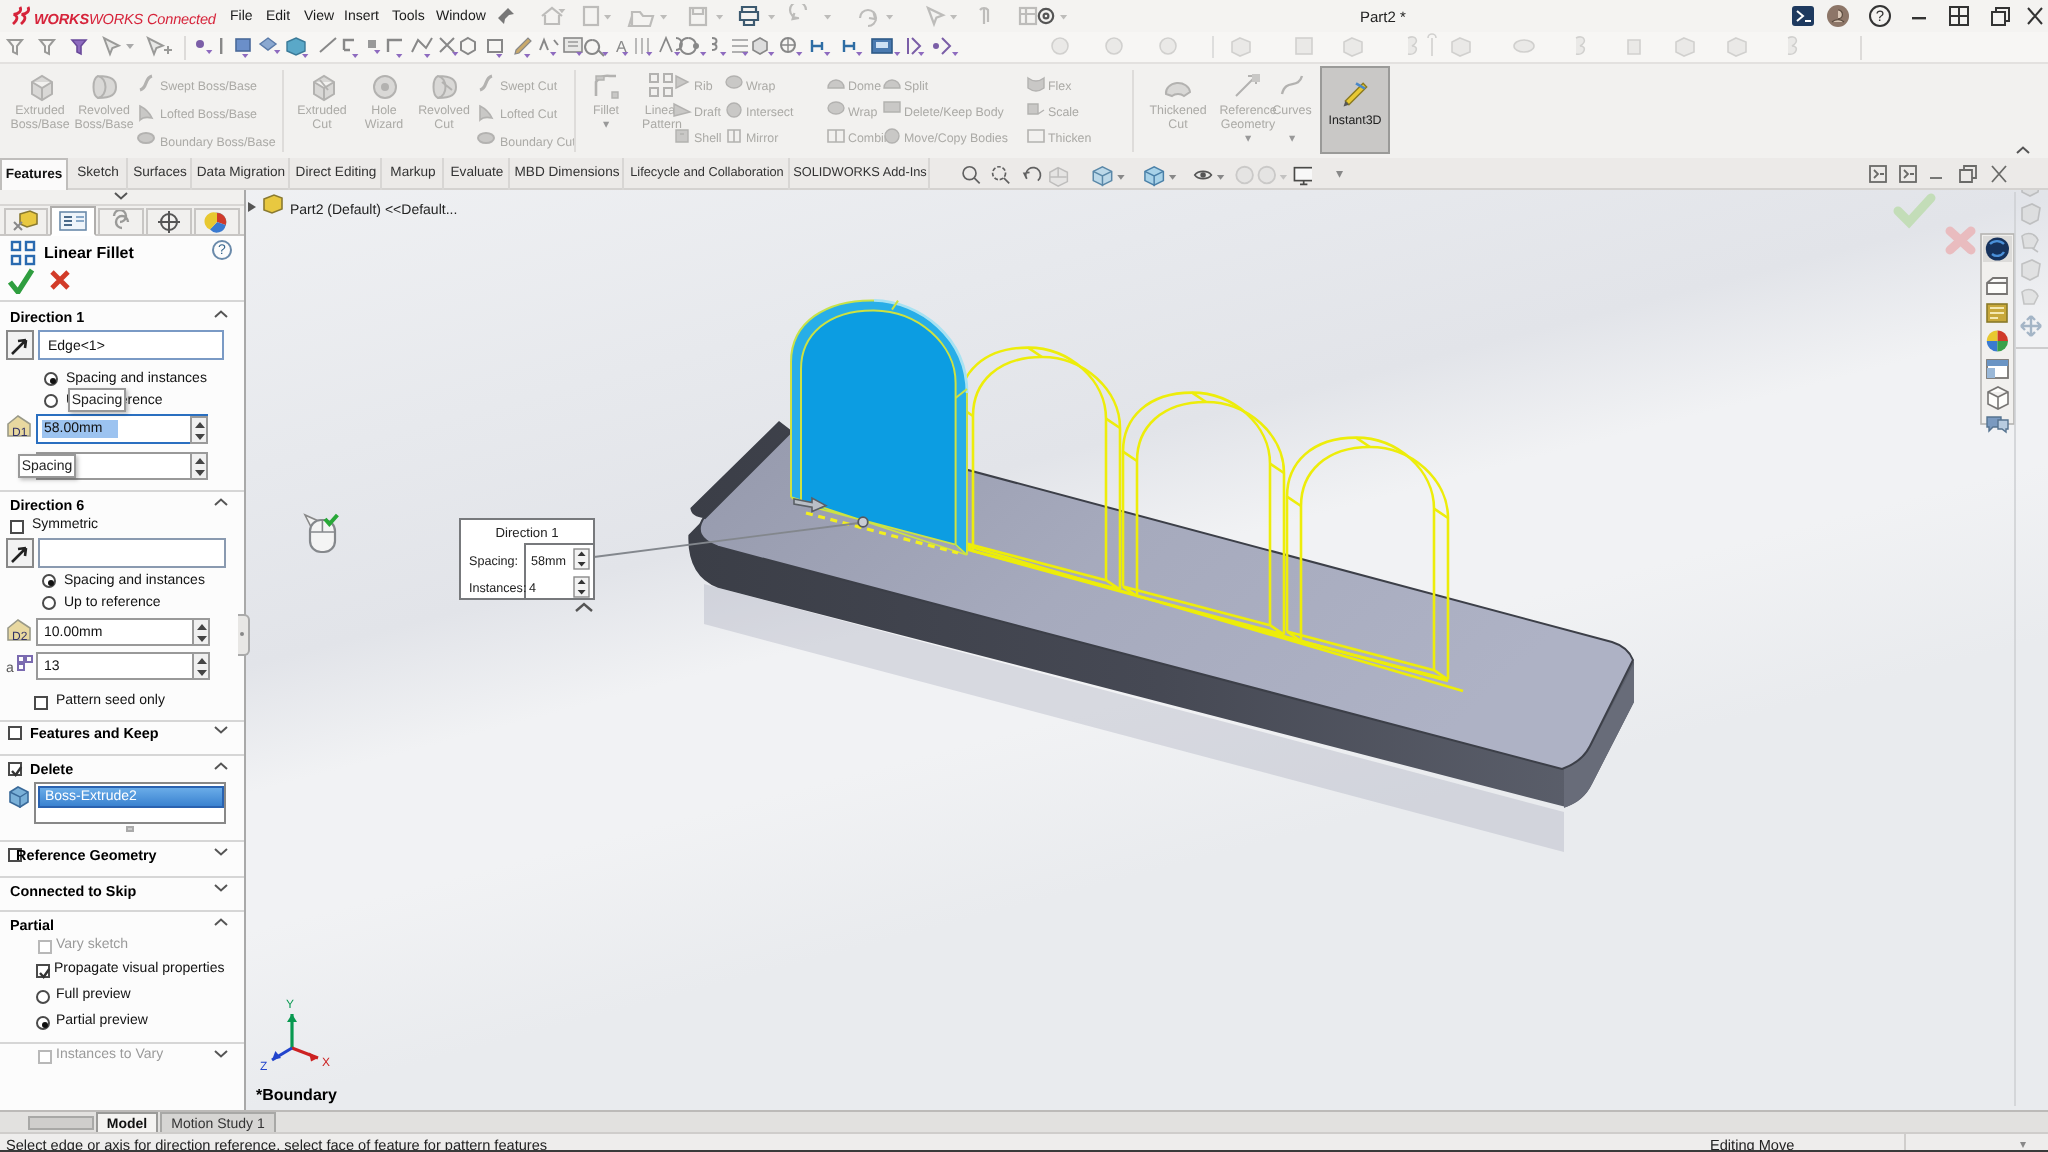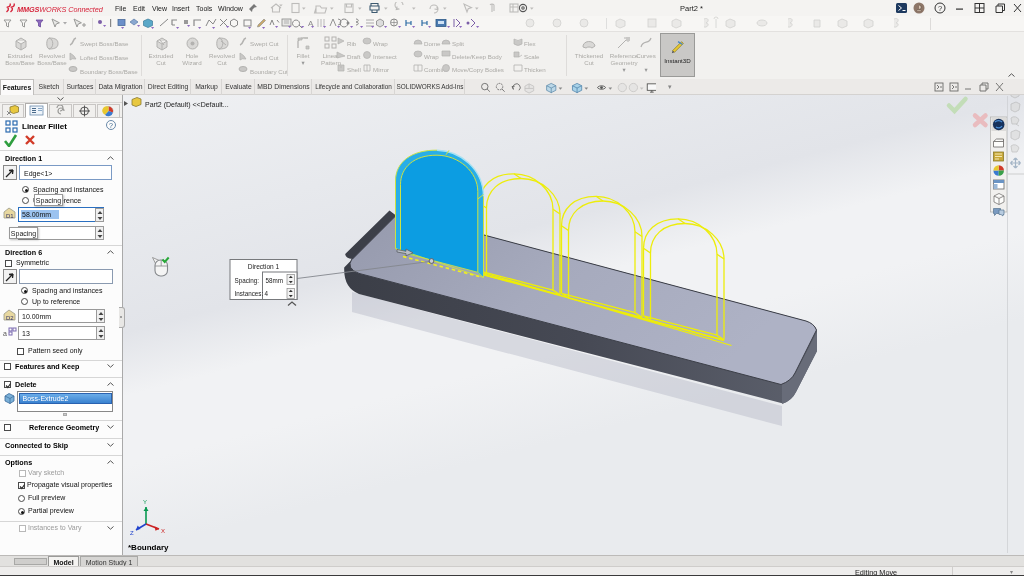--- a/index.html
+++ b/index.html
@@ -39,21 +39,21 @@
 #statusbar{position:absolute;left:0;top:566px;width:1024px;height:8.5px;background:#eeedec;border-top:1px solid #cfcdcb;font-size:7.3px;color:#222}
 #bottomstrip{position:absolute;left:0;top:574.5px;width:1024px;height:1.5px;background:#3a3a3a}
 </style></head>
 <body>
 <div id="app">
   <div id="titlebar">
     <svg class="abs" style="left:4px;top:2px" width="12" height="12" viewBox="0 0 12 12">
         <path d="M2.5 10 C6 7 4 5.5 2.8 5.2 C5.5 5 7 3.5 6 1.5" fill="none" stroke="#d6233a" stroke-width="1.4"></path>
         <path d="M6.5 10 C10 7 8 5.5 6.8 5.2 C9.5 5 11 3.5 10 1.5" fill="none" stroke="#d6233a" stroke-width="1.4"></path>
       </svg>
-    <div class="abs" style="left:17px;top:4.5px;font-size:7.3px;color:#d6233a;font-style:italic;letter-spacing:-0.1px"><b>MMGS</b>WORKS Connected</div>
+    <div class="abs" style="left:17px;top:4.5px;font-size:7.3px;color:#d6233a;font-style:italic;letter-spacing:-0.1px"><b>WORKS</b>WORKS Connected</div>
     <div class="menu" style="left:115px">File</div>
     <div class="menu" style="left:133px">Edit</div>
     <div class="menu" style="left:152px">View</div>
     <div class="menu" style="left:172px">Insert</div>
     <div class="menu" style="left:196px">Tools</div>
     <div class="menu" style="left:218px">Window</div>
     <svg class="abs" style="left:248px;top:3px" width="10" height="10" viewBox="0 0 10 10">
         <path d="M6 1 L9 4 L6.5 4.5 L4.5 6.5 L4 9 L1 6 Z" fill="#777"></path>
       </svg>
     <svg class="abs" style="left:268px;top:2px" width="270" height="12" viewBox="0 0 270 12">
@@ -684,32 +684,32 @@
           <path d="M2,4 l4,-2.5 5,2.5 v5 l-4,2.5 -5,-2.5z" fill="#7ab0d8" stroke="#3a6a9a" stroke-width="0.8"></path>
           <path d="M2,4 l5,2.5 4,-2.5 M7,6.5 V12" stroke="#3a6a9a" stroke-width="0.7" fill="none"></path>
         </svg>
       <div class="abs" style="left:17px;top:296px;width:96px;height:21px;background:#fff;border:1px solid #888">
         <div class="abs" style="left:0.5px;top:0.5px;width:93px;height:11px;background:linear-gradient(#6aace8,#3a82d0);border:1px solid #2a62b0;color:#fff;font-size:7px;padding-left:3px;line-height:10px">Boss-Extrude2</div>
       </div>
       <div class="abs" style="left:63px;top:318px;width:4px;height:3px;background:#ccc;border:1px solid #aaa"></div>
       <div class="hr" style="top:325px"></div>
 
       <div class="cb" style="left:4px;top:329px"></div>
-      <div class="sect" style="left:29px;top:328px">Reference Geometry</div>
+      <div class="sect" style="left:8px;top:328px">Reference Geometry</div>
         <div class="chev" style="top:328px"><svg width="7" height="4" viewBox="0 0 7 4">
             <path d="M0.5,0.5 L3.5,3.2 L6.5,0.5" stroke="#555" stroke-width="1" fill="none"></path>
           </svg></div>
       <div class="hr" style="top:343px"></div>
       <div class="sect" style="top:346px">Connected to Skip</div>
         <div class="chev" style="top:346px"><svg width="7" height="4" viewBox="0 0 7 4">
             <path d="M0.5,0.5 L3.5,3.2 L6.5,0.5" stroke="#555" stroke-width="1" fill="none"></path>
           </svg></div>
       <div class="hr" style="top:360px"></div>
 
-      <div class="sect" style="top:363px">Options</div>
+      <div class="sect" style="top:363px">Partial</div>
         <div class="chev" style="top:363px"><svg width="7" height="4" viewBox="0 0 7 4">
             <path d="M0.5,3.5 L3.5,0.8 L6.5,3.5" stroke="#555" stroke-width="1" fill="none"></path>
           </svg></div>
       <div class="cb" style="left:19px;top:375px;border-color:#b8b8b8"></div>
       <div class="lbl" style="left:28px;top:374px;color:#9a9a9a">Vary sketch</div>
       <div class="cb" style="left:18px;top:387px"><svg width="7" height="7" viewBox="0 0 7 7">
             <path d="M1,3.5 l1.8,2 2.8,-4" stroke="#333" stroke-width="1.2" fill="none"></path>
           </svg></div>
       <div class="lbl" style="left:27px;top:386px">Propagate visual properties</div>
       <div class="radio" style="left:18px;top:400px"></div>
@@ -734,19 +734,20 @@
   <div id="modeltabs">
     <div class="abs" style="left:14px;top:2px;width:33px;height:7px;background:#cfcecc;border:1px solid #a8a8a6"><svg width="31" height="5" viewBox="0 0 31 5">
           <g stroke="#8a8a88" stroke-width="0.8" fill="none">
             <path d="M2,0.5 v4 M3,2.5 l3,-2 v4z M9,2.5 l3,-2 v4z M14,0.5 h1.5 M19,0.5 l3,2 -3,2z M25,0.5 l3,2 -3,2z M29,0.5 v4"></path>
           </g>
         </svg></div>
     <div class="abs" style="left:48px;top:0;width:31px;height:11px;background:#f4f3f1;border:1px solid #9a9a98;border-bottom:none;font-size:7px;font-weight:bold;color:#111;text-align:center;line-height:11px">Model</div>
     <div class="abs" style="left:80px;top:0;width:58px;height:11px;background:#d6d5d3;border:1px solid #a8a8a6;border-bottom:none;font-size:7px;color:#333;text-align:center;line-height:11px">Motion Study 1</div>
   </div>
   <div id="statusbar">
+    <div class="abs" style="left:3px;top:1px">Select edge or axis for direction reference, select face of feature for pattern features</div>
     <div class="abs" style="left:855px;top:1px">Editing Move</div>
     <div class="abs" style="left:952px;top:0;width:56px;height:8.5px;border-left:1px solid #d0cecc"></div>
     <div class="abs" style="left:963px;top:14px;color:#999">MMGS</div>
     <div class="abs" style="left:1010px;top:1px;color:#888;font-size:6px">▾</div>
   </div>
   <div id="bottomstrip"></div>
 </div>
 
 </body></html>

